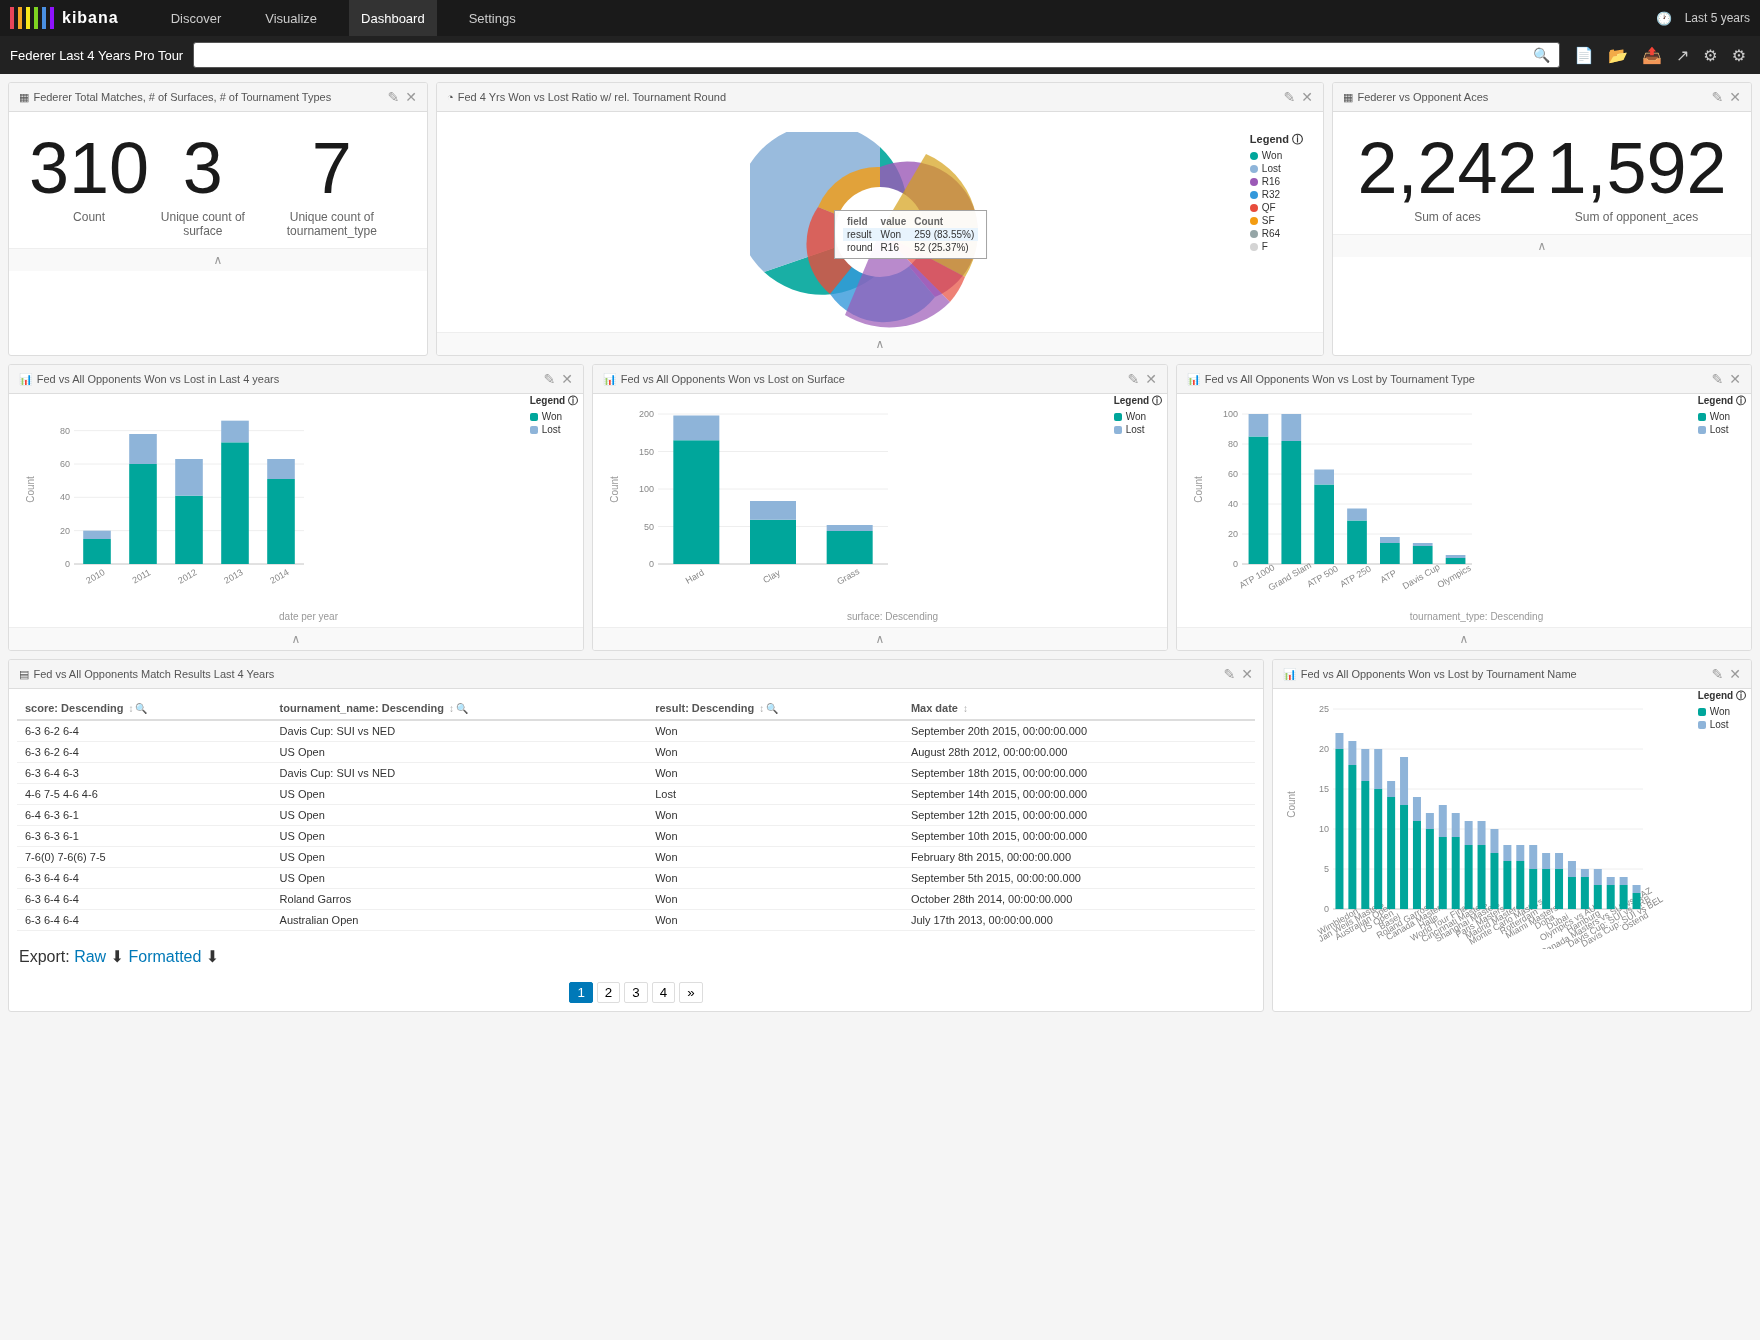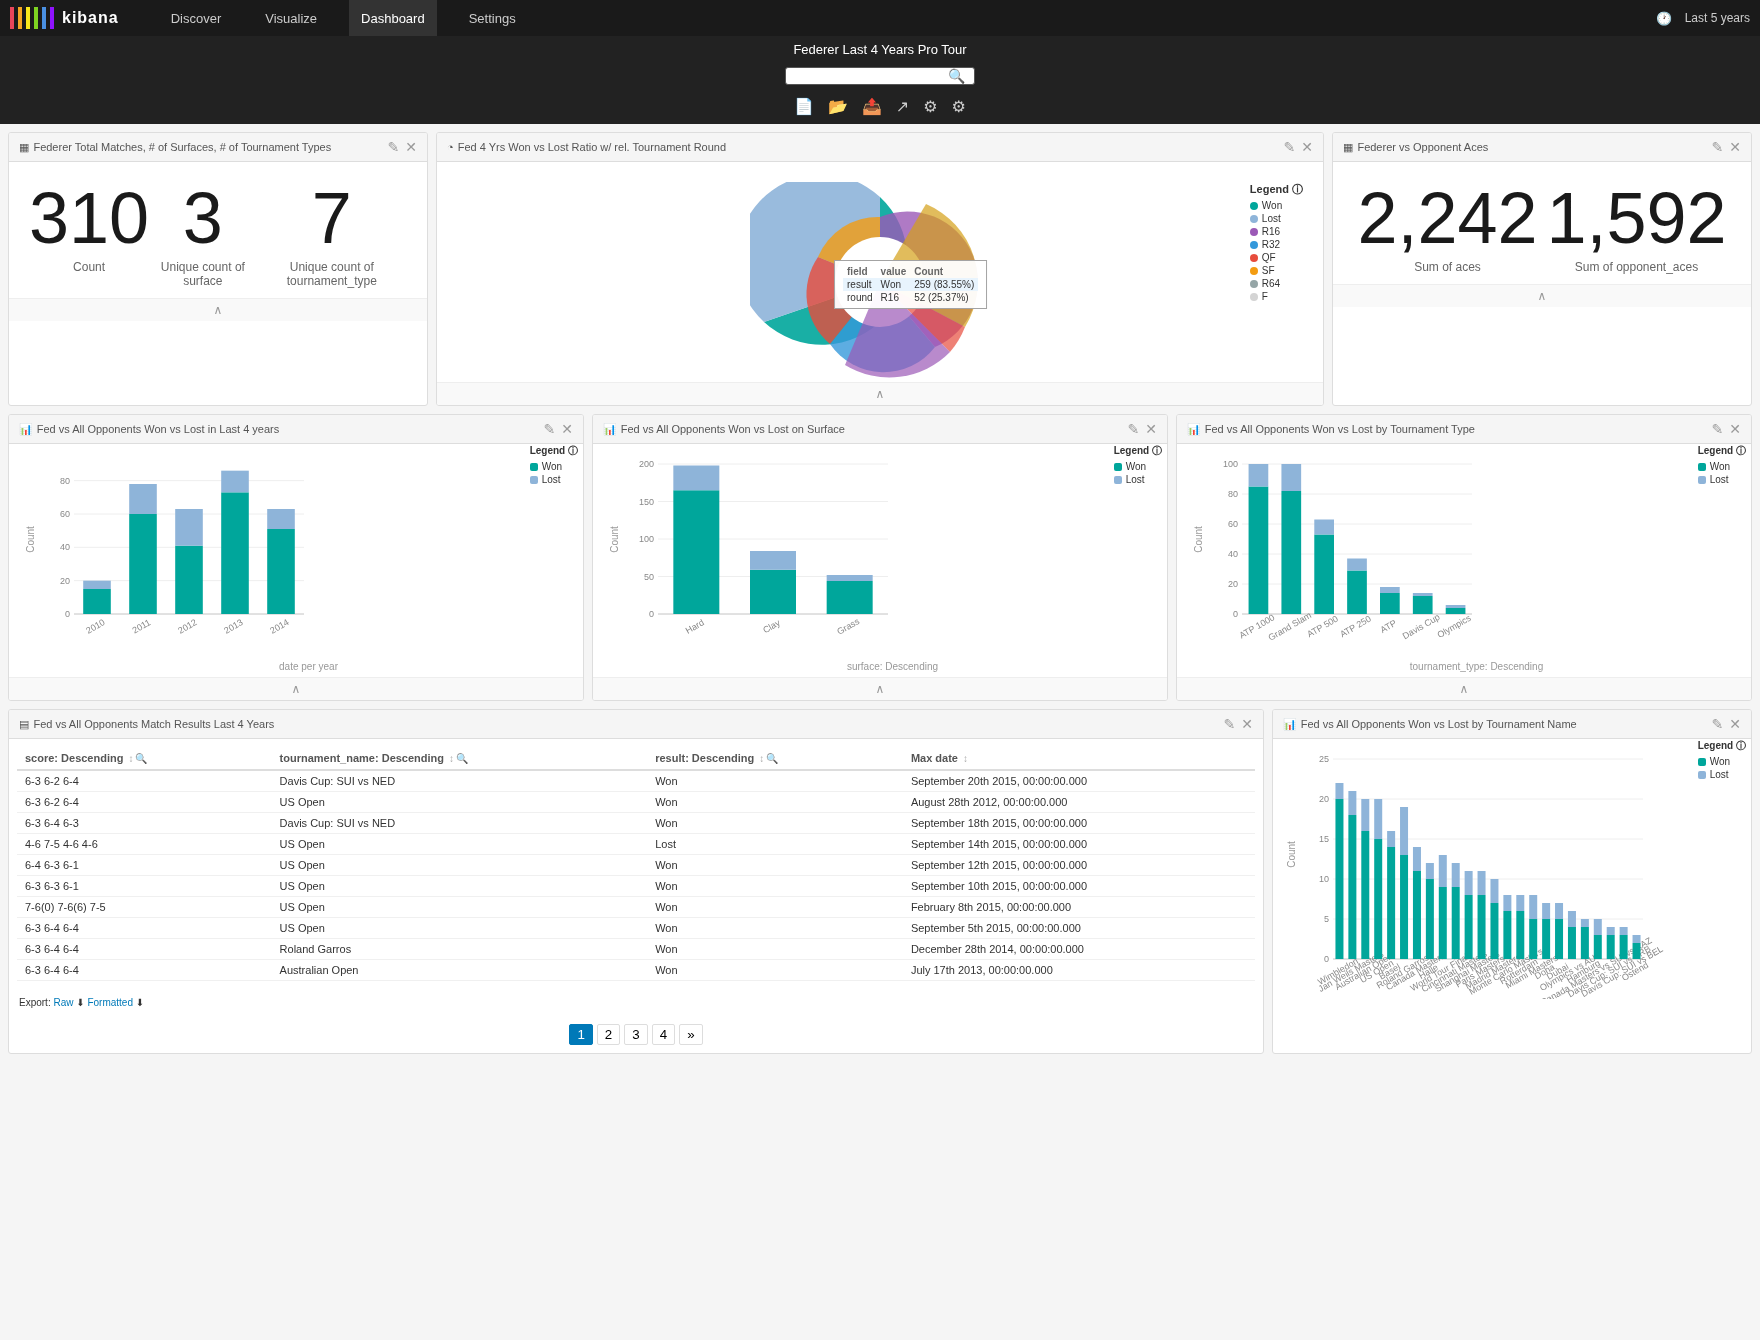--- a/index.html
+++ b/index.html
@@ -49,21 +49,20 @@
       font-size: 12px;
     }
 
     
     .subtitle-bar {
       background: #222;
       padding: 6px 10px;
       display: flex;
       align-items: center;
       gap: 10px;
-      flex-direction: column;
     }
     .subtitle-title {
       color: #fff;
       font-size: 13px;
       white-space: nowrap;
     }
     .search-bar {
       flex: 1;
       background: #fff;
       border: 1px solid #555;
@@ -251,21 +250,21 @@
     }
     .data-table td {
       padding: 4px 8px;
       border-bottom: 1px solid #f0f0f0;
     }
     .sort-icon { color: #aaa; font-size: 10px; margin-left: 2px; }
     .search-icon-small { color: #aaa; font-size: 10px; margin-left: 2px; cursor: pointer; }
 
     .export-bar {
       padding: 8px 10px;
-      font-size: 10px;
+      font-size: 16px;
       color: #333;
     }
     .export-bar a {
       color: #0079b8;
       text-decoration: none;
     }
 
     .pagination {
       display: flex;
       justify-content: center;
@@ -752,21 +751,21 @@
               <tr>
                 <td>6-3 6-4 6-4</td>
                 <td>US Open</td>
                 <td>Won</td>
                 <td>September 5th 2015, 00:00:00.000</td>
               </tr>
               <tr>
                 <td>6-3 6-4 6-4</td>
                 <td>Roland Garros</td>
                 <td>Won</td>
-                <td>December 28th 2014, 00:00:00.000</td>
+                <td>October 28th 2014, 00:00:00.000</td>
               </tr>
               <tr>
                 <td>6-3 6-4 6-4</td>
                 <td>Australian Open</td>
                 <td>Won</td>
                 <td>July 17th 2013, 00:00:00.000</td>
               </tr>
             </tbody>
         </table>
       </div>

